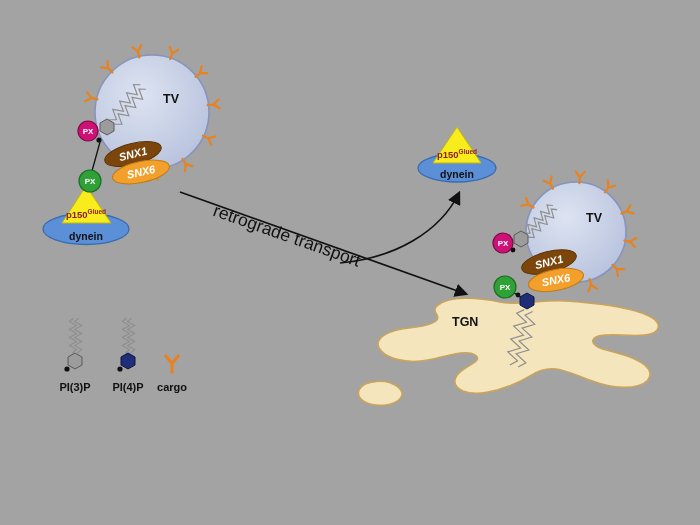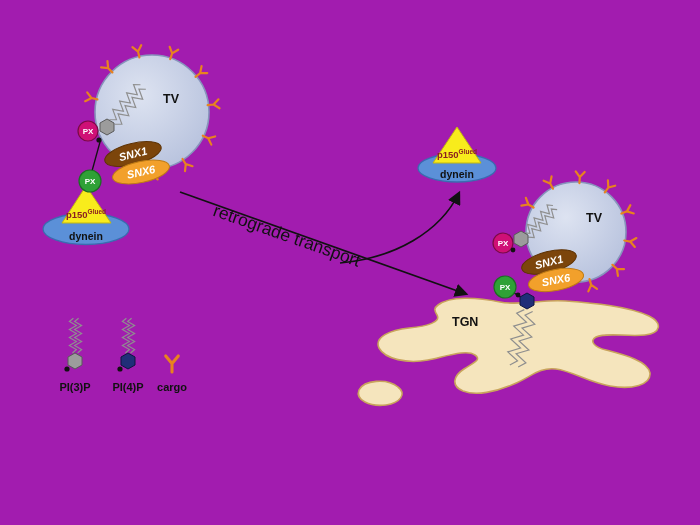--- a/index.html
+++ b/index.html
@@ -1,16 +1,16 @@
 <!DOCTYPE html>
 <html><head>
 <meta charset="utf-8">
 <style>
   html,body{margin:0;padding:0;background:#ffffff;}
-  .canvas{position:relative;width:700px;height:525px;background:#a21caf;overflow:hidden;}
+  .canvas{position:relative;width:700px;height:525px;background:#a3a3a3;overflow:hidden;}
   svg text{font-family:"Liberation Sans", sans-serif;}
   .t-bold{font-weight:bold;font-size:12.5px;fill:#111;}
   .t-px{font-weight:bold;font-size:8px;fill:#ffffff;text-anchor:middle;}
   .t-snx{font-weight:bold;font-style:italic;font-size:11px;fill:#ffffff;text-anchor:middle;}
   .t-dynein{font-weight:bold;font-size:10.5px;fill:#111;text-anchor:middle;}
   .t-legend{font-weight:bold;font-size:11px;fill:#111;text-anchor:middle;}
   .t-retro{font-size:17.5px;fill:#111;text-anchor:middle;}
   .t-p150{font-weight:bold;font-size:9.5px;text-anchor:middle;}
 </style>
 </head>

